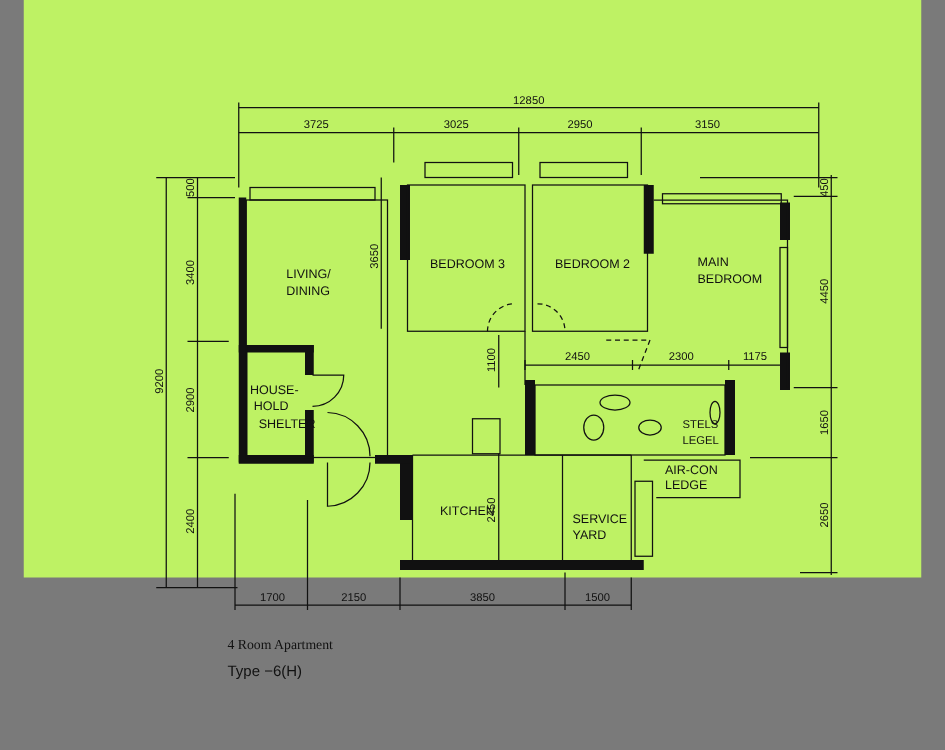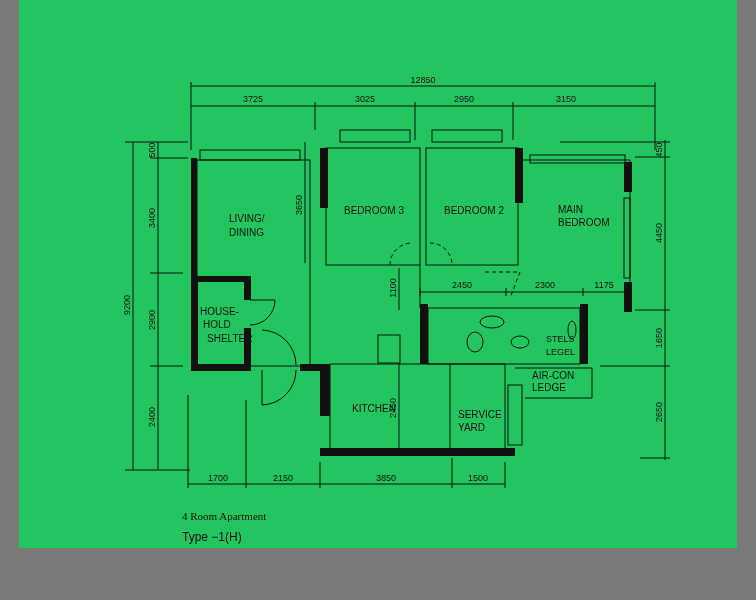--- a/index.html
+++ b/index.html
@@ -1,17 +1,17 @@
 <!DOCTYPE html>
 <html><head>
 <meta charset="utf-8">
 <style>
   html,body{margin:0;padding:0;}
   body{width:756px;height:600px;background:#7a7a7a;position:relative;overflow:hidden;font-family:"Liberation Sans",sans-serif;}
-  .page{position:absolute;left:19px;top:0;width:718px;height:548px;background:#22c55e;}
+  .page{position:absolute;left:19px;top:0;width:718px;height:462px;background:#bef264;}
   svg{position:absolute;left:0;top:0;}
   .dim{font-family:"Liberation Sans",sans-serif;font-size:9px;fill:#111;}
   .lbl{font-family:"Liberation Sans",sans-serif;font-size:10px;fill:#111;}
   .cap1{position:absolute;left:182px;top:510px;font-family:"Liberation Serif",serif;font-size:11px;color:#111;}
   .cap2{position:absolute;left:182px;top:530px;font-family:"Liberation Sans",sans-serif;font-size:12px;color:#111;}
 </style>
 </head>
 <body>
 
 <div class="page">
@@ -152,13 +152,13 @@
   <text class="dim" x="546" y="355">LEGEL</text>
   <text class="lbl" x="532" y="379">AIR-CON</text>
   <text class="lbl" x="532" y="391">LEDGE</text>
   <text class="lbl" x="352" y="412">KITCHEN</text>
   <text class="lbl" x="458" y="418">SERVICE</text>
   <text class="lbl" x="458" y="431">YARD</text>
 </svg>
 </div>
 
 <div class="cap1">4 Room Apartment</div>
-<div class="cap2">Type  −1(H)</div>
+<div class="cap2">Type  −6(H)</div>
 
 </body></html>

